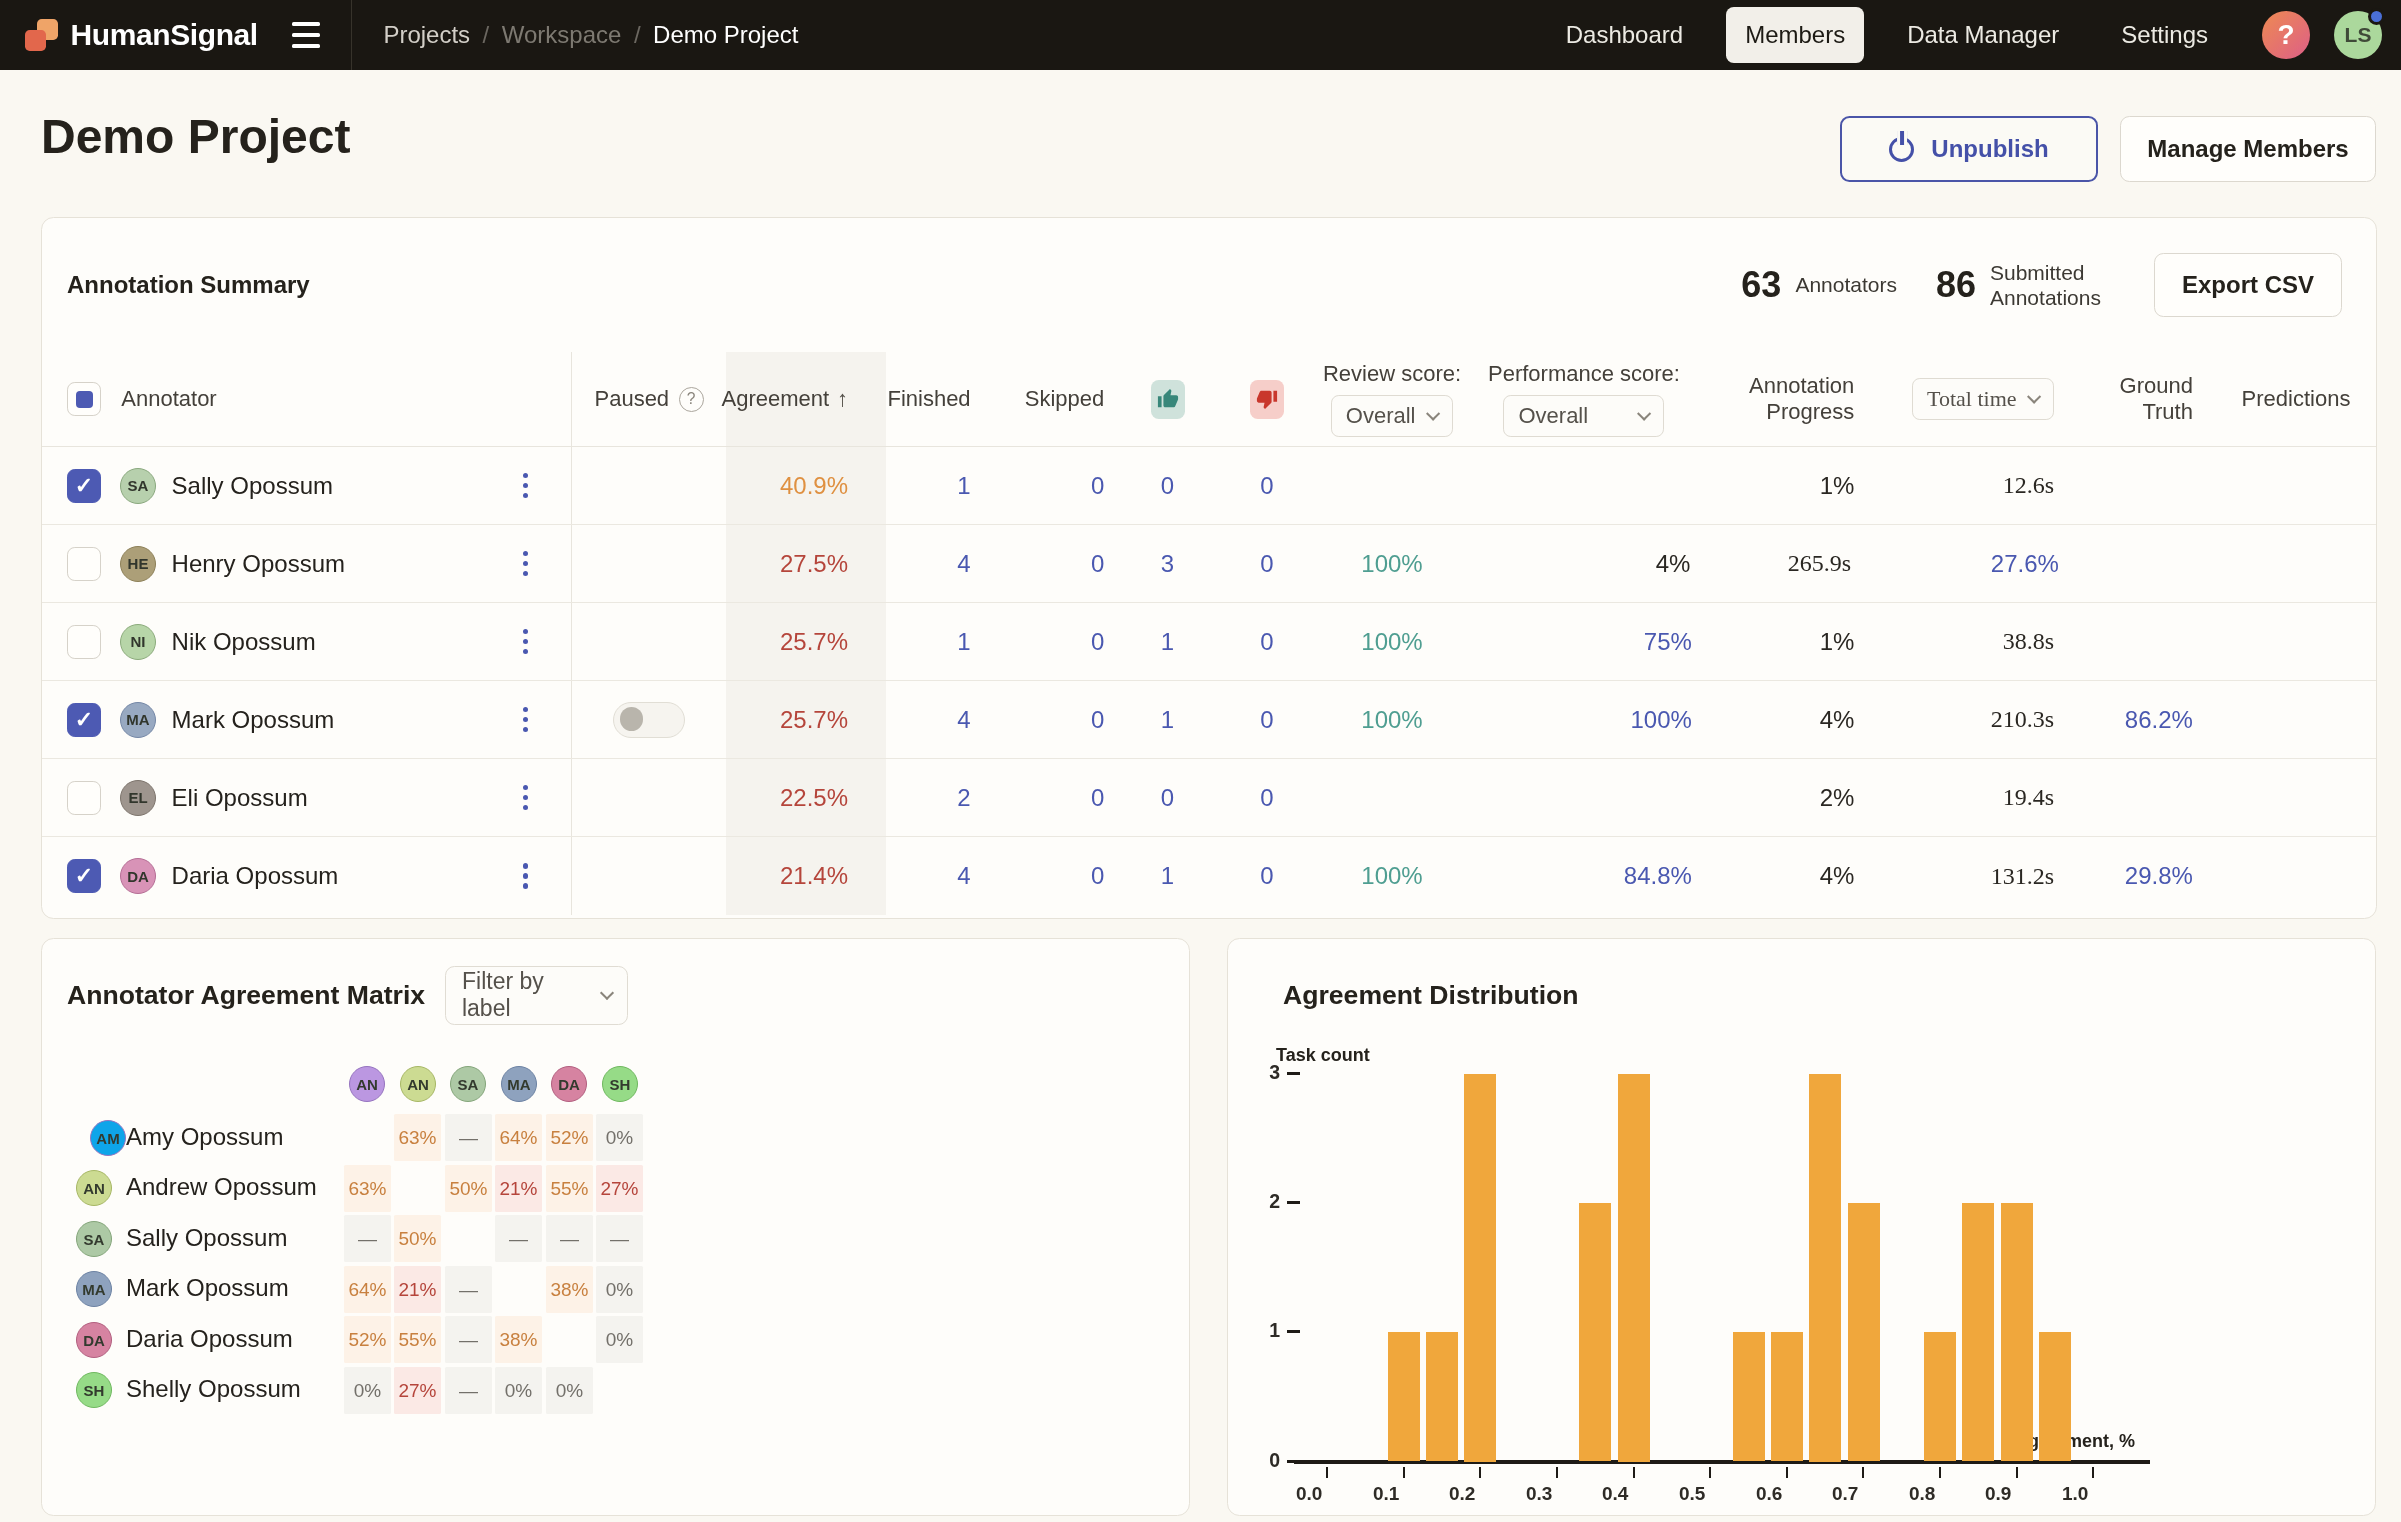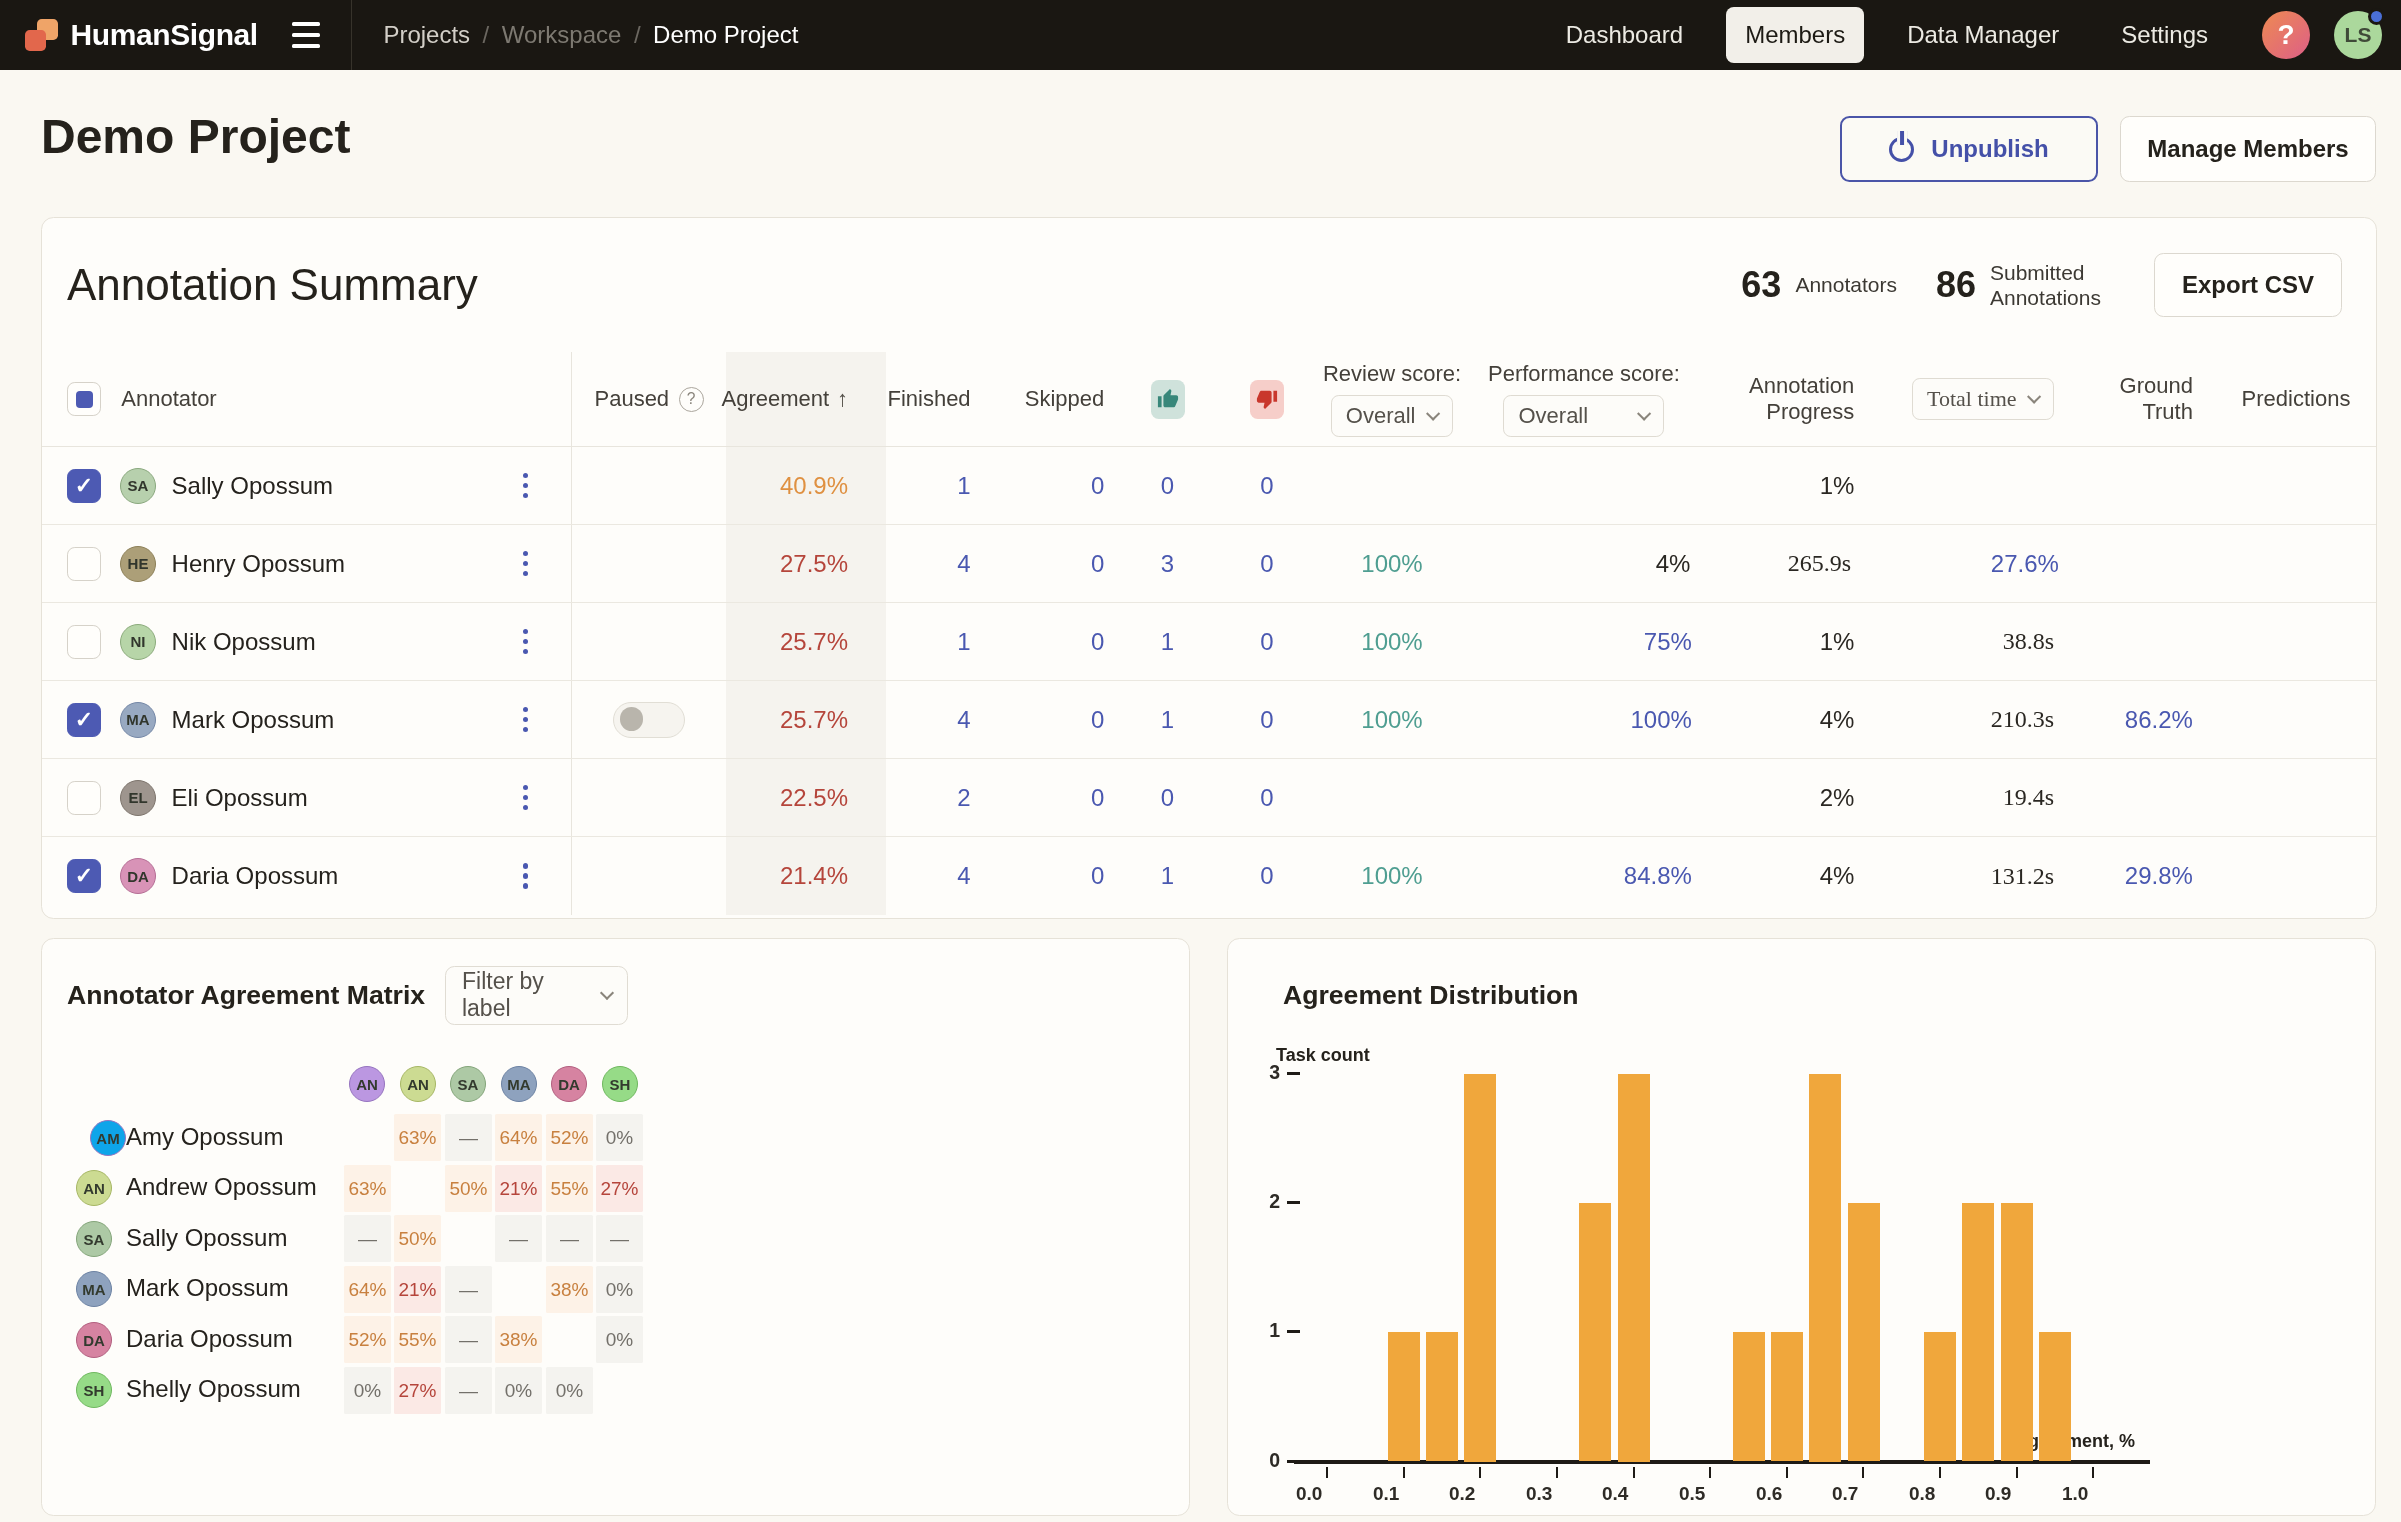--- a/index.html
+++ b/index.html
@@ -42,21 +42,21 @@
          font-size:24px; font-weight:600; cursor:pointer; }
   .btn-unpublish { width:258px; background:#fbfaf5; border:2.3px solid #4a55a8; color:#4450a8; gap:17px; }
   .power-icon { position:relative; width:25px; height:25px; border:3.9px solid #4450a8; border-radius:50%; }
   .power-icon::after { content:""; position:absolute; left:50%; top:-8.6px; transform:translateX(-50%);
                        width:3.9px; height:14px; background:#4450a8; border-left:3.1px solid #fbfaf5; border-right:3.1px solid #fbfaf5; }
   .btn-manage { width:256px; background:#fffefb; border:1.6px solid #dcd8cf; color:#25221c; }
   
   .card { position:absolute; background:#fefdfa; border:1.6px solid #e6e2d8; border-radius:12.5px; }
   #summary-card { left:41px; top:217px; width:2336px; height:702px; }
   .card-head { height:134px; display:flex; align-items:center; padding:0 34px 0 25px; }
-  .card-title { font-size:44px; font-weight:400; color:#25221c; }
+  .card-title { font-size:24px; font-weight:700; color:#25221c; }
   .stats { margin-left:auto; display:flex; align-items:center; gap:39px; }
   .stat { display:flex; align-items:center; gap:14px; }
   .stat-value { font-size:36px; font-weight:600; color:#25221c; }
   .stat-label { font-size:21px; color:#3c3933; max-width:133px; line-height:1.2; }
   .export-btn { width:188px; height:64px; margin-left:31px; border-radius:9.4px; border:1.6px solid #dcd8cf;
                 background:#fffefb; font-size:24px; font-weight:700; display:flex; align-items:center; justify-content:center; cursor:pointer; }
   
   .t-cols { display:grid; grid-template-columns:530px 154px 160px 94px 129px 117px 82px 168px 219px 164px 203px 134px 156px; }
   .t-head { height:95px; border-bottom:1.6px solid #e8e5dd; font-size:22px; color:#44403a; }
   .t-head > div, .t-row > div { display:flex; align-items:center; }
@@ -299,20 +299,23 @@
         </div>
      <div class="c-review">
           <span class="num-teal"></span>
         </div>
      <div class="c-perf">
           <span class="num-blue"></span>
         </div>
      <div class="c-prog">
           <span class="num-dark">1%</span>
         </div>
+     <div class="c-time">
+          <span class="num-dark">12.6s</span>
+        </div>
      <div class="c-gt">
           <span class="num-blue"></span>
         </div>
      <div class="c-pred">
           <span class="num-blue"></span>
         </div>
       </div>
       <div class="t-row t-cols">
         <div class="c-name">
        <span class="cb "></span>

